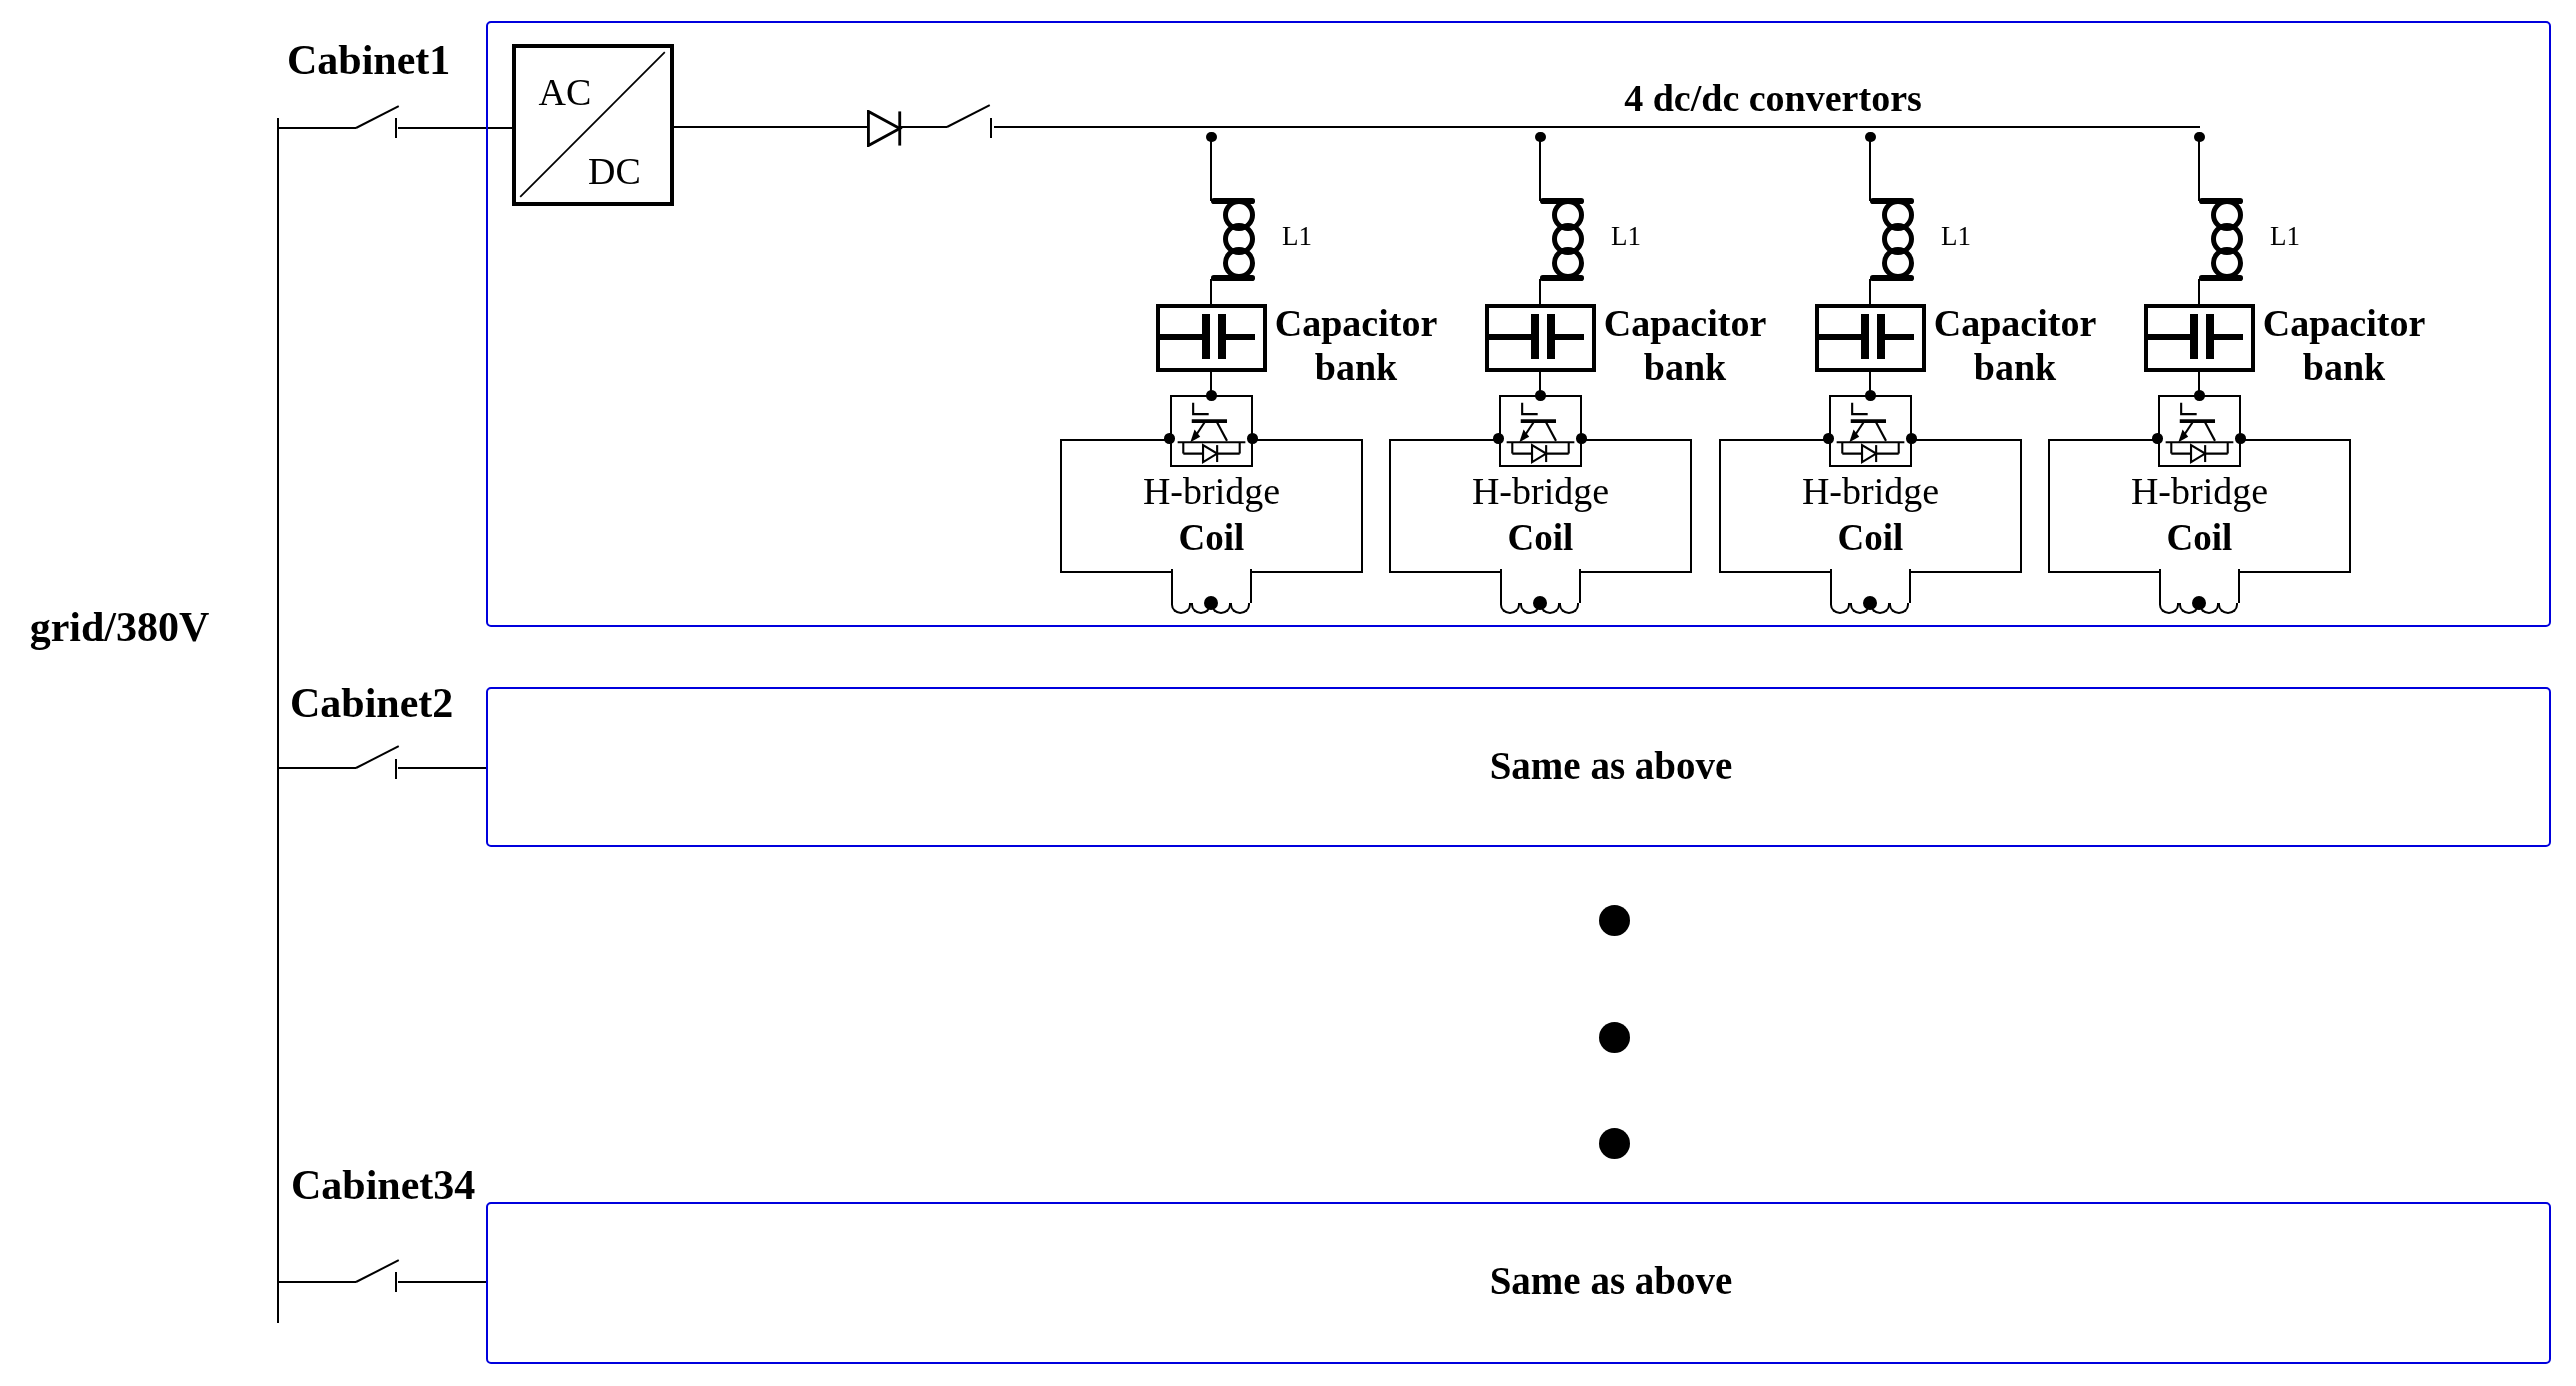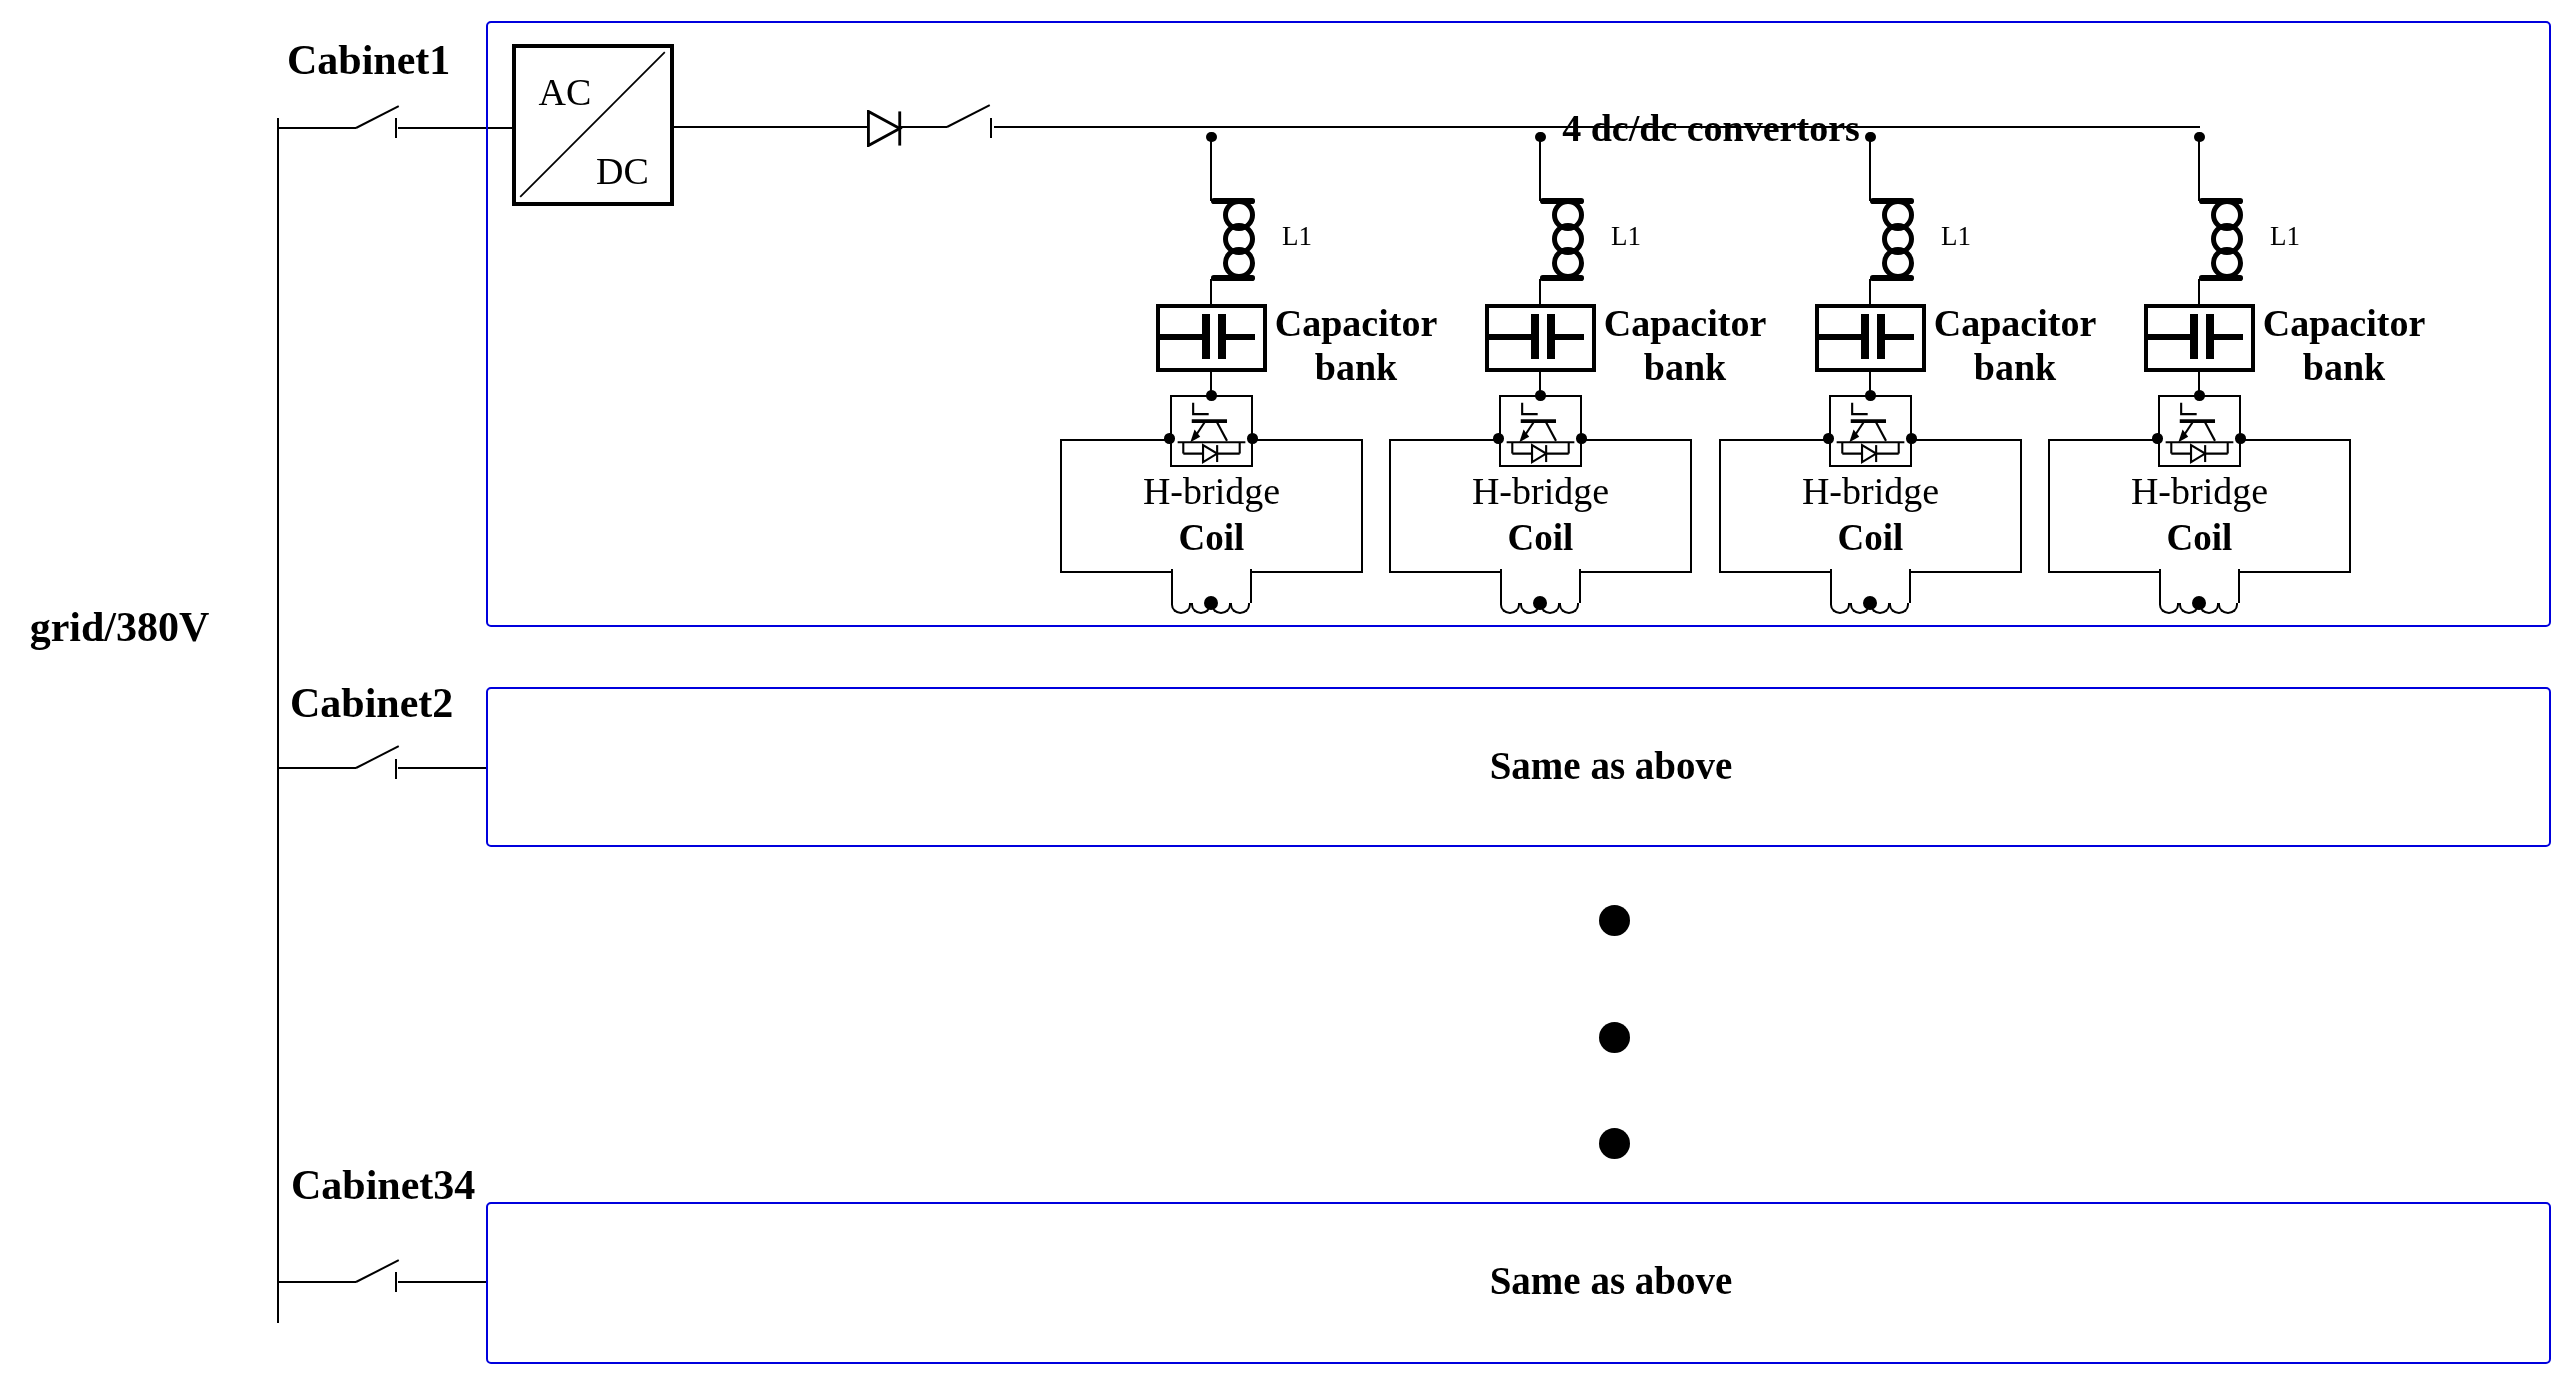--- a/index.html
+++ b/index.html
@@ -61,39 +61,39 @@
     <div class="h" style="left:398px;top:127px;width:114px;"></div>
   </div>
 
   <div class="cab-box" style="left:486px;top:21px;width:2061px;height:602px;" id="cab1box">
 
     <div class="acdc" style="left:24px;top:21px;">
       <svg width="153" height="153" style="position:absolute;left:0;top:0;" viewBox="0 0 218 218">
         <line x1="6" y1="212" x2="212" y2="6" stroke="#000" stroke-width="2.5"></line>
       </svg>
       <div class="lbl" style="left:22.5px;top:25px;">AC</div>
-      <div class="lbl" style="left:80px;top:104px;">DC</div>
+      <div class="lbl" style="left:72px;top:104px;">DC</div>
     </div>
 
     <div class="h" style="left:186px;top:103px;width:193px;"></div>
 
     <svg style="position:absolute;left:379px;top:87px;" width="37" height="37" viewBox="0 0 52 52">
       <polygon points="2,2 2,50 46,26" fill="#ffffff" stroke="#000" stroke-width="4"></polygon>
       <line x1="46" y1="2" x2="46" y2="50" stroke="#000" stroke-width="4"></line>
     </svg>
     <div class="h" style="left:413px;top:103px;width:46px;"></div>
 
     <div>
       <div class="blade" style="left:459px;top:103px;"></div>
       <div class="tick" style="left:502px;top:95px;"></div>
     </div>
 
     <div class="h" style="left:506px;top:103px;width:1206px;"></div>
 
-    <div class="grouplbl" style="left:1223px;top:53px;margin-top:30px;">4 dc/dc convertors</div>
+    <div class="grouplbl" style="left:1285px;top:53px;">4 dc/dc convertors</div>
 
   <div class="module" style="left: 558px;">
 
     <div class="dot" style="left:160px;top:2.8px;"></div>
     <div class="v" style="left:164px;top:7px;height:65px;"></div>
 
     <div>
       <div class="m-bar" style="left:165px;top:69px;"></div>
       <div class="m-ring" style="left:177px;top:70px;"></div>
       <div class="m-ring" style="left:177px;top:94px;"></div>

